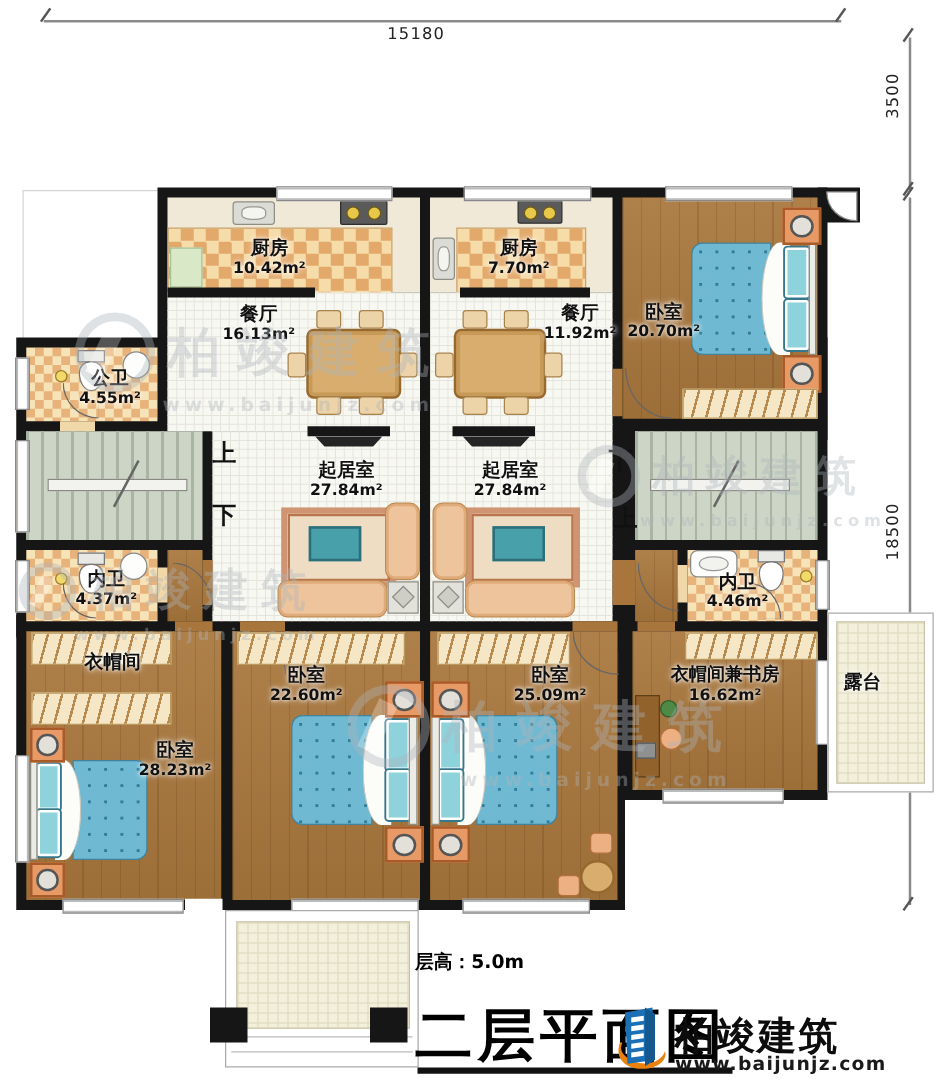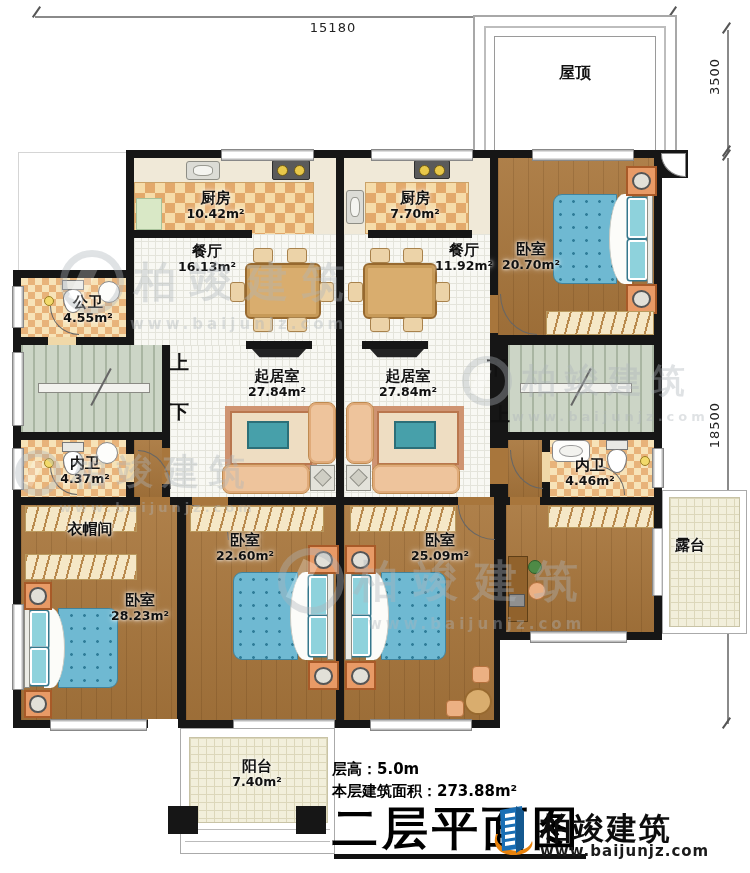--- a/index.html
+++ b/index.html
@@ -101,25 +101,20 @@
   <div class="dimline" style="left:727px;top:30px;width:1.5px;height:122px;"></div>
   <div class="dimtick" style="left:720px;top:27px;"></div>
   <div class="dimtick" style="left:720px;top:150px;"></div>
   <div class="dimtext vert" style="left:707px;top:58px;">3500</div>
 
   <div class="dimline" style="left:727px;top:158px;width:1.5px;height:566px;"></div>
   <div class="dimtick" style="left:720px;top:154px;"></div>
   <div class="dimtick" style="left:720px;top:722px;"></div>
   <div class="dimtext vert" style="left:707px;top:402px;">18500</div>
 
-  <div class="abs" style="left:473px;top:15px;width:200px;height:136px;border:2px solid #a8a8a8;background:#fff;">
-    <div class="abs" style="left:9px;top:9px;right:9px;bottom:0;border:2px solid #bdbdbd;"></div>
-    <div class="abs" style="left:19px;top:19px;right:19px;bottom:0;border:1px solid #9a9a9a;"></div>
-    <div class="rooflbl">屋顶</div>
-  </div>
 
   <div class="abs" style="left:18px;top:152px;width:112px;height:120px;border:1px solid #d5d5d5;border-right:none;"></div>
 
   <div class="base" style="left:126px;top:150px;width:536px;height:202px;"></div>
   <div class="base" style="left:13px;top:270px;width:649px;height:240px;"></div>
   <div class="base" style="left:13px;top:492px;width:487px;height:236px;"></div>
   <div class="base" style="left:490px;top:492px;width:172px;height:148px;"></div>
   <div class="base" style="left:654px;top:150px;width:34px;height:28px;"></div>
   <div class="abs" style="left:661px;top:153px;width:23px;height:22px;background:#fff;border:1px solid #888;border-radius:0 0 0 95%;"></div>
 
@@ -356,26 +351,26 @@
       <span class="rarea">28.23m²</span>
     </div>
   <div class="rlabel" style="left:200px;top:532px;width:90px;">
     <span class="rname">卧室</span>
       <span class="rarea">22.60m²</span>
     </div>
   <div class="rlabel" style="left:395px;top:532px;width:90px;">
     <span class="rname">卧室</span>
       <span class="rarea">25.09m²</span>
     </div>
+  <div class="rlabel" style="left:518px;top:532px;width:124px;">
+    <span class="rname" style="font-size:14.5px;">衣帽间兼书房</span>
+      <span class="rarea">16.62m²</span>
+    </div>
   <div class="rlabel" style="left:650px;top:537px;width:80px;">
     <span class="rname">露台</span>
-    </div>
-  <div class="rlabel" style="left:212px;top:758px;width:90px;">
-    <span class="rname">阳台</span>
-      <span class="rarea">7.40m²</span>
     </div>
 
   <div class="wm" style="left:60px;top:250px;">
     <div class="row">
         <div class="circ" style="width:50px;height:50px;"></div>
       <span class="nm" style="font-size:42px;letter-spacing:14px;">柏竣建筑</span>
       </div>
     <span class="url" style="margin-left:70px;">www.baijunjz.com</span>
   </div>
   <div class="wm" style="left:462px;top:356px;">
@@ -394,21 +389,20 @@
   </div>
   <div class="wm" style="left:278px;top:548px;">
     <div class="row">
         <div class="circ" style="width:52px;height:52px;"></div>
       <span class="nm" style="font-size:44px;letter-spacing:16px;">柏竣建筑</span>
       </div>
     <span class="url" style="margin-left:90px;">www.baijunjz.com</span>
   </div>
 
   <div class="f-small" style="left:332px;top:760px;">层高：5.0m</div>
-  <div class="f-small" style="left:332px;top:782px;">本层建筑面积：273.88m²</div>
   <div class="f-title" style="left:332px;top:798px;">二层平面图</div>
   <div class="f-underline" style="left:334px;top:854px;width:252px;height:5px;"></div>
 
   <div class="abs" style="left:486px;top:804px;width:50px;height:54px;">
     <svg width="50" height="54" viewBox="0 0 50 54">
       <path d="M10 30 C5 44 16 52 30 51 C43 50 48 42 46 37 C43 46 31 49 21 45 C12 41 9 36 12 30 Z" fill="#e8820c"></path>
       <path d="M14 6 L36 2 L38 44 L16 47 Z" fill="#1a6fb5"></path>
       <path d="M30 2 L38 7 L38 44 L30 49 Z" fill="#14588f"></path>
       <path d="M19 10 L29 8.5 L29 12.5 L19 14 Z M19 17 L29 15.5 L29 19.5 L19 21 Z M19 24 L29 22.5 L29 26.5 L19 28 Z M19 31 L29 29.5 L29 33.5 L19 35 Z M19 38 L29 36.5 L29 40.5 L19 42 Z" fill="#ffffff"></path>
     </svg>

